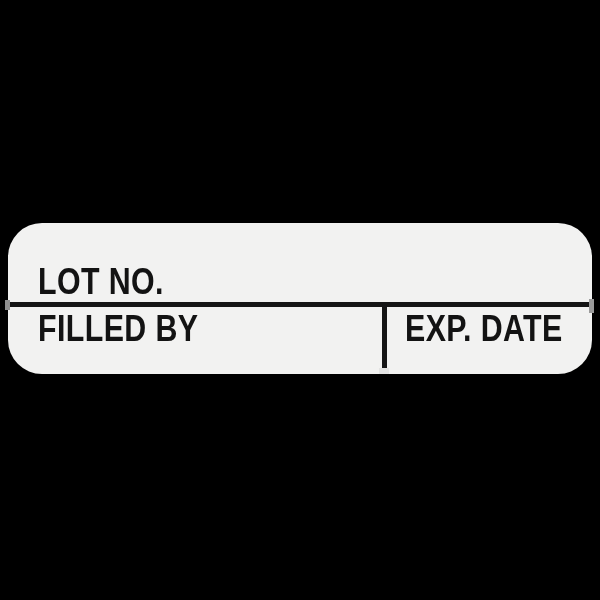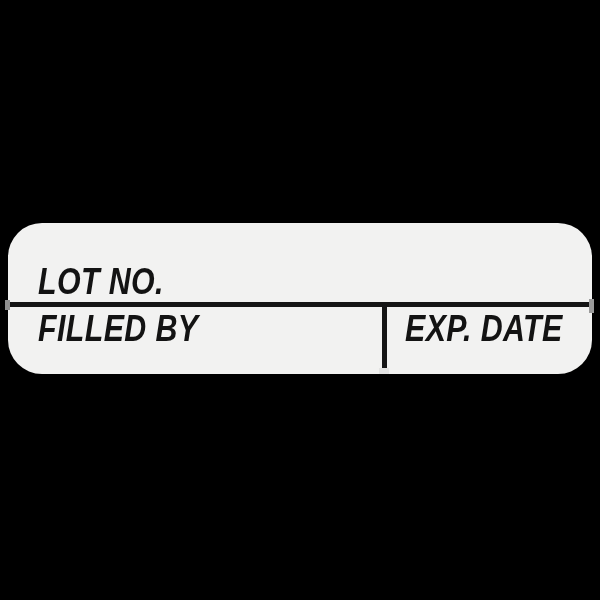--- a/index.html
+++ b/index.html
@@ -19,21 +19,20 @@
   }
 
   .sticker {
     position: absolute;
     left: 8px;
     top: 223px;
     width: 584px;
     height: 151px;
     background: #f2f2f1;
     border-radius: 34px;
-    font-style: italic;
   }
 
   .field-label {
     position: absolute;
     color: #131313;
     font-weight: 700;
     font-size: 37px;
     line-height: 1;
     letter-spacing: 0.5px;
     white-space: nowrap;

